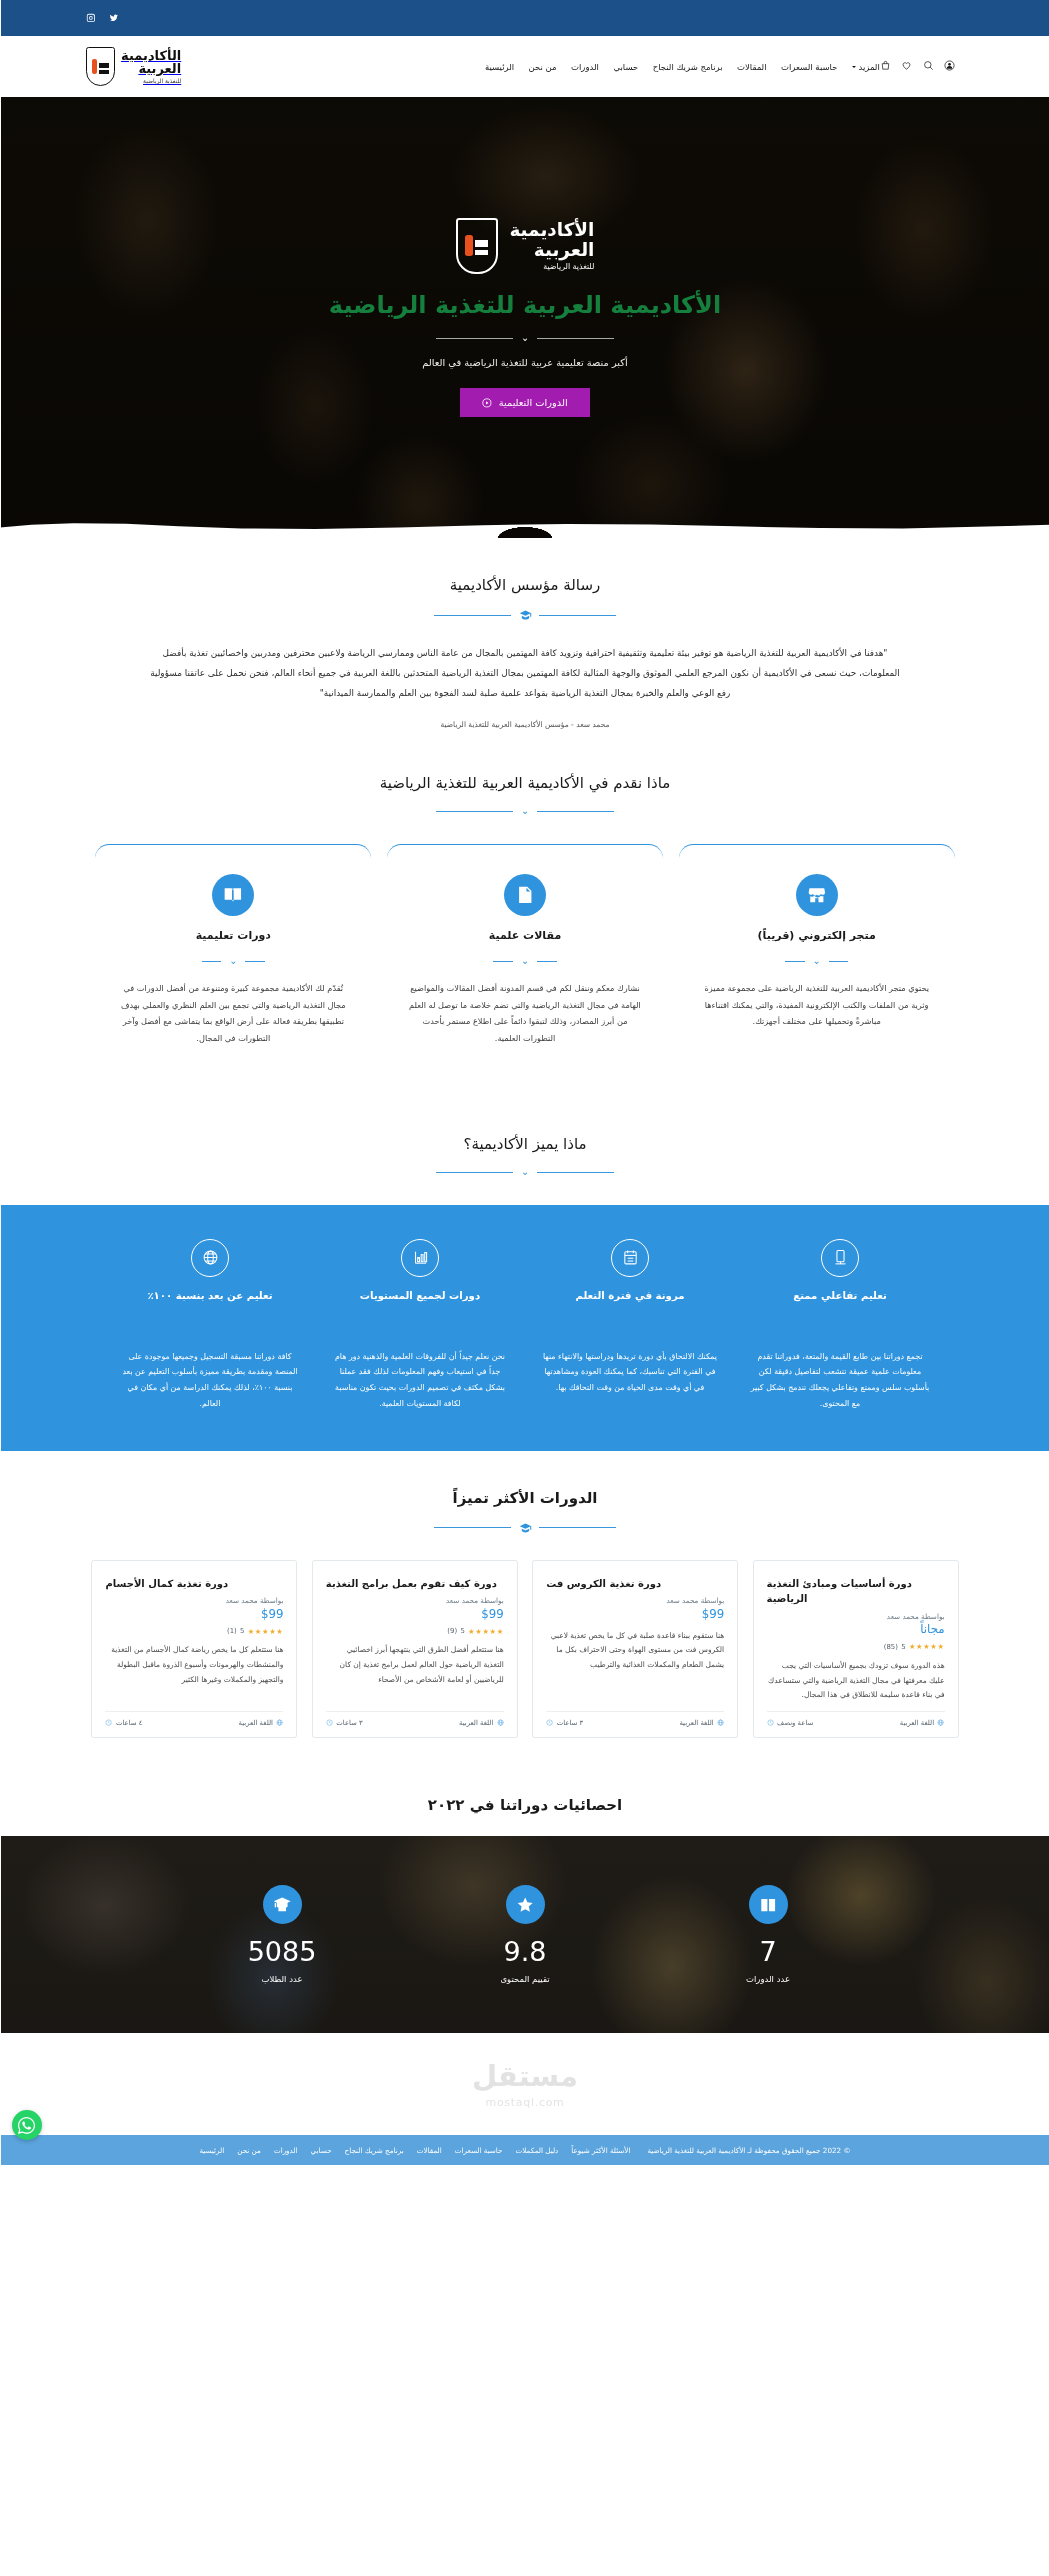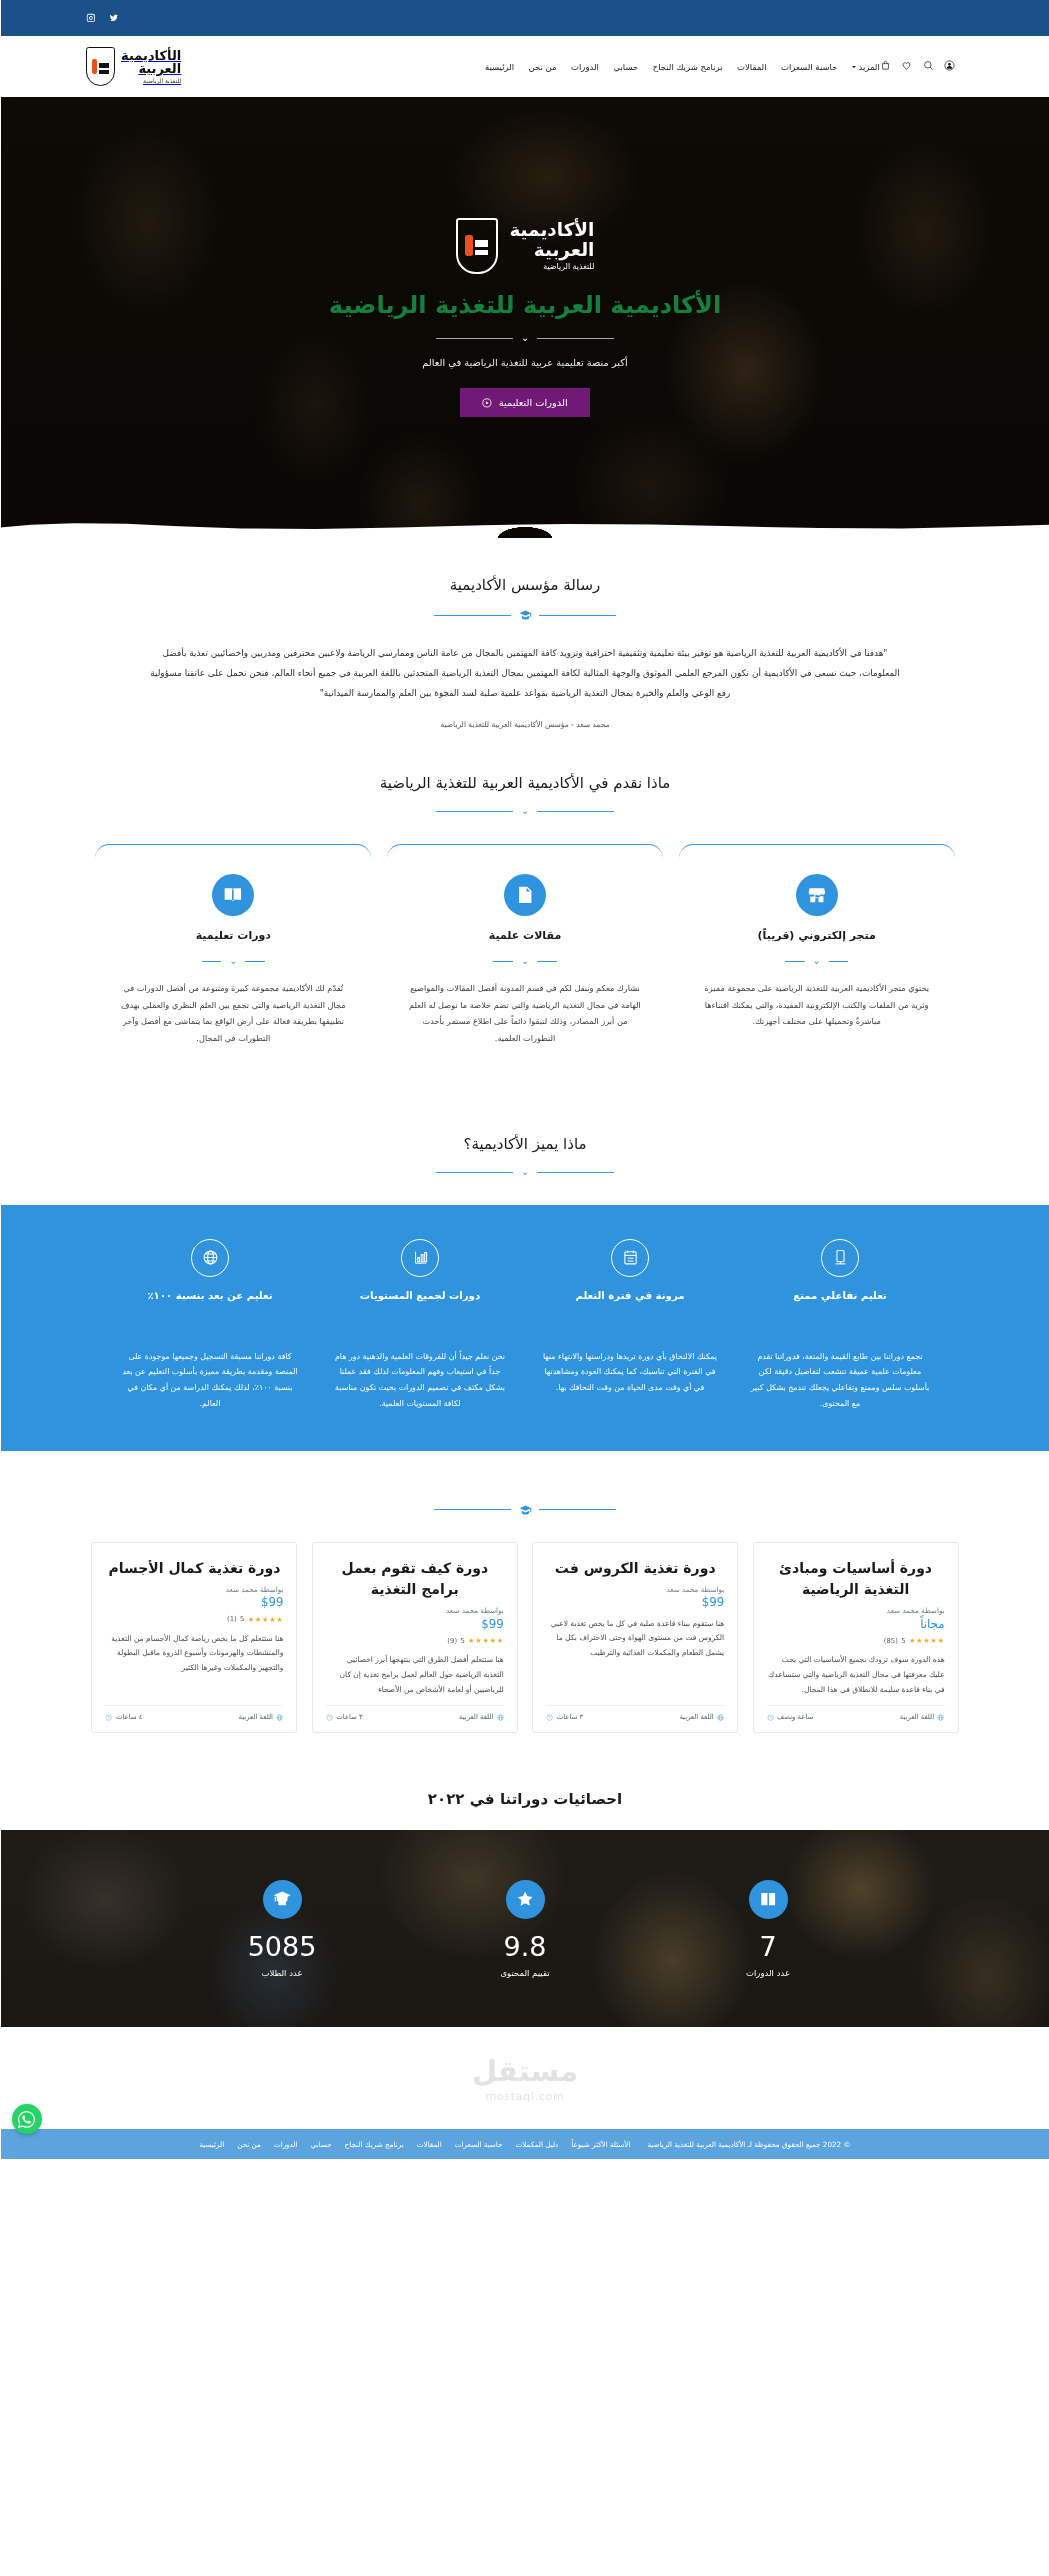--- a/index.html
+++ b/index.html
@@ -84,21 +84,21 @@
 
   .hero-h1{position:relative;z-index:3;color:#15803d;font-size:24px;font-weight:bold;text-align:center;}
   .divider{position:relative;z-index:3;display:flex;align-items:center;justify-content:center;gap:7.9px;margin:14.4px 0;}
   .divider .ln{width:77px;height:0.7px;background:rgba(255,255,255,.65);}
   .divider .chev{color:#fff;font-size:9.8px;line-height:1;}
   .divider.blue .ln{background:#3a97dd;}
   .divider.blue .chev{color:#3a97dd;}
   .divider.sm .ln{width:19.7px;}
   .hero-sub{position:relative;z-index:3;color:#efefef;font-size:9.8px;text-align:center;margin-bottom:19.7px;}
   .btn-primary{
-    position:relative;z-index:3;background:#701a75;color:#fff;border:none;
+    position:relative;z-index:3;background:#a21caf;color:#fff;border:none;
     padding:9.2px 22px;font-size:9.8px;font-family:inherit;cursor:pointer;
     display:flex;align-items:center;gap:6.6px;
   }
   .btn-primary svg{width:9.8px;height:9.8px;fill:#fff;}
 
   
   .section{width:879px;margin:0 auto;padding:38px 0;}
   .sec-title{font-size:15px;color:#1a1a1a;text-align:center;font-weight:normal;}
   .sec-title.b{font-weight:bold;}
   .cap-badge{
@@ -139,21 +139,21 @@
   .feat-h{font-size:10.2px;font-weight:bold;margin-bottom:9.2px;}
   .feat-p{font-size:7.9px;line-height:2.0;margin-top:48px;}
 
   
   .courses-row{display:flex;gap:14.4px;justify-content:center;margin-top:26px;}
   .course-card{
     width:206px;border:0.7px solid #e3e8ec;border-radius:2.6px;background:#fff;
     padding:14.4px 13px 10.5px;display:flex;flex-direction:column;min-height:163px;
   }
   .course-top{display:flex;justify-content:space-between;align-items:flex-start;gap:6.6px;}
-  .course-title{font-size:14px;font-weight:bold;color:#1a1a1a;line-height:1.55;flex:1;text-align:center;}
+  .course-title{font-size:10px;font-weight:bold;color:#1a1a1a;line-height:1.55;flex:1;text-align:left;}
   .course-price{font-size:11.8px;color:#2f93de;white-space:nowrap;padding-top:1.3px;}
   .course-by{font-size:7.2px;color:#6b7b88;margin-top:5.2px;text-align:right;}
   .course-rate{display:flex;align-items:center;gap:3.3px;justify-content:flex-end;margin-top:5.9px;direction:ltr;}
   .stars{color:#f0ad2e;font-size:7.2px;letter-spacing:0.7px;}
   .rate-num{font-size:6.9px;color:#55606a;}
   .course-desc{font-size:7.5px;color:#4a4a4a;line-height:1.95;margin-top:7.9px;flex:1;text-align:right;}
   .course-foot{border-top:0.7px solid #eceff1;margin-top:7.9px;padding-top:7.2px;display:flex;justify-content:space-between;align-items:center;}
   .meta{display:flex;align-items:center;gap:3.3px;font-size:6.9px;color:#55606a;}
   .meta svg{width:7.2px;height:7.2px;stroke:#2f93de;fill:none;stroke-width:1.4;}
 
@@ -454,20 +454,21 @@
               <line x1="4.5" y1="17" x2="19.5" y2="17"></line>
             </svg>
         </div>
         <div class="feat-h">تعليم عن بعد بنسبة ١٠٠٪</div>
         <p class="feat-p">كافة دوراتنا مسبقة التسجيل وجميعها موجودة على المنصة ومقدمة بطريقة مميزة بأسلوب التعليم عن بعد بنسبة ١٠٠٪، لذلك يمكنك الدراسة من أي مكان في العالم.</p>
       </div>
     </div>
   </section>
 
   <section class="section">
+    <h2 class="sec-title b">الدورات الأكثر تميزاً</h2>
     <div class="divider blue">
       <span class="ln"></span>
       <span class="cap-badge">
         <svg viewBox="0 0 24 20">
             <path d="M12 1L1 6l11 5 9-4.1V13h2V6L12 1zM5 11v4c0 1.7 3.1 3 7 3s7-1.3 7-3v-4l-7 3.2L5 11z"></path>
           </svg>
       </span>
       <span class="ln"></span>
     </div>
 

